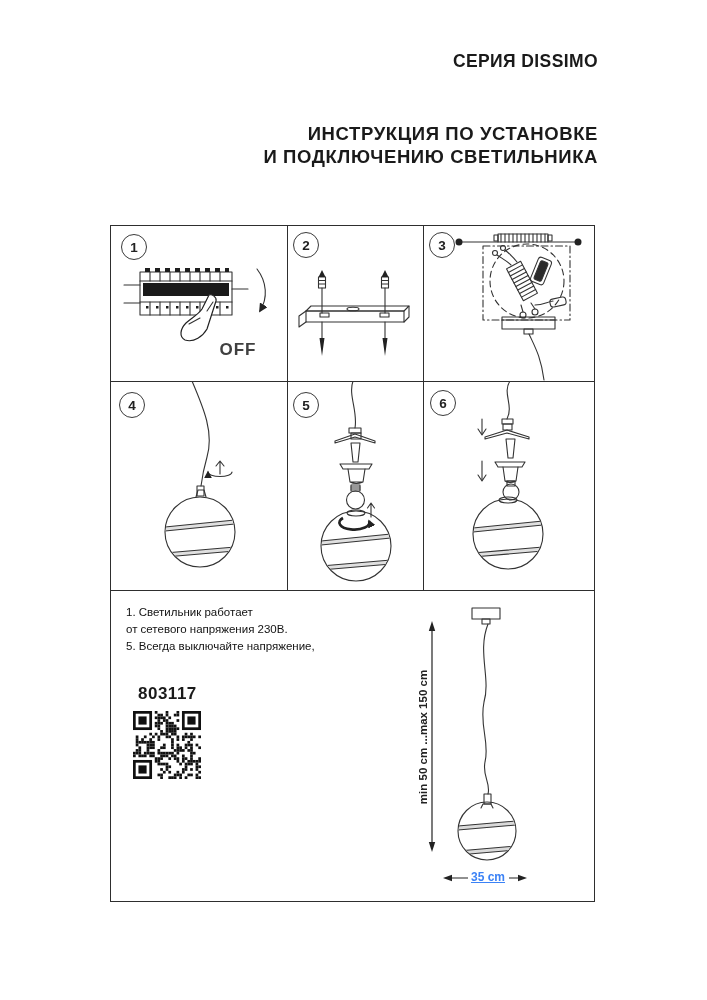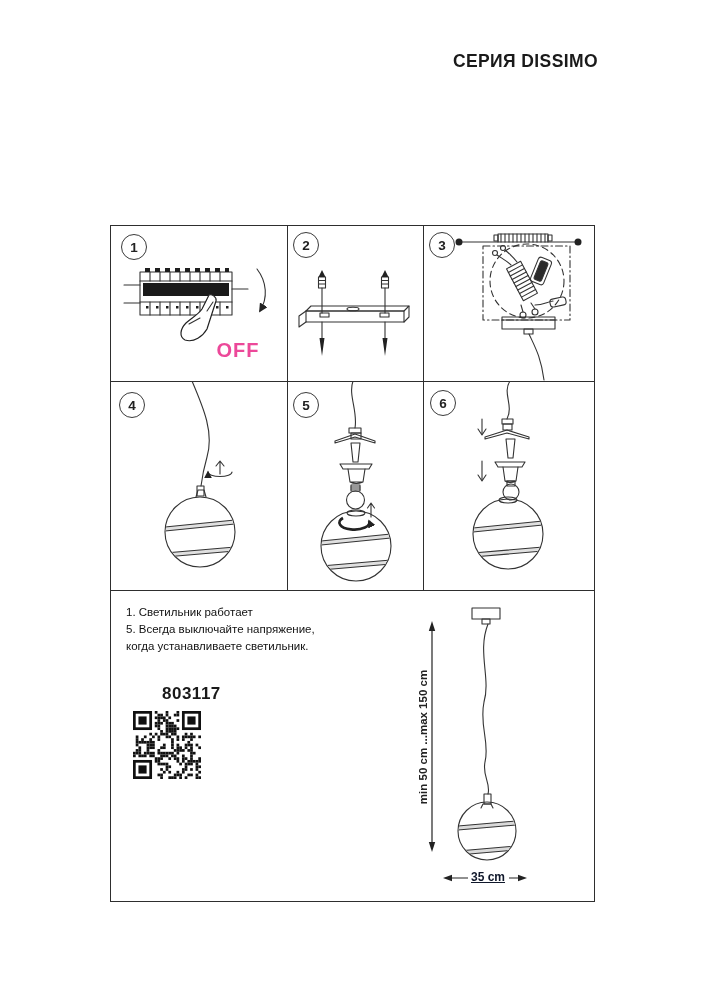--- a/index.html
+++ b/index.html
@@ -12,38 +12,42 @@
   #hdr-instr{right:109px;top:122px;text-align:right;font-size:18.5px;font-weight:bold;
              line-height:23px;letter-spacing:0.6px;}
   
   .gline{position:absolute;background:#2e2e2e;}
   #gridbox{left:110px;top:225px;width:485px;height:677px;border:1.4px solid #2e2e2e;box-sizing:border-box;}
   
   .stepnum{position:absolute;width:26px;height:26px;border:1.4px solid #3a3a3a;border-radius:50%;
            display:flex;align-items:center;justify-content:center;font-weight:bold;font-size:13.5px;
            color:#222;background:#fff;box-sizing:border-box;}
   
-  #off-label{left:238px;top:350px;transform:translate(-50%,-50%);font-size:20px;font-weight:600;
-             letter-spacing:1px;color:#ec4899;}
+  #off-label{left:238px;top:350px;transform:translate(-50%,-50%);font-size:17px;font-weight:600;
+             letter-spacing:1px;color:#404040;}
   #notes{left:126px;top:604px;width:230px;font-size:11.5px;line-height:17px;color:#111;}
-  #article-number{left:138px;top:684px;font-size:17px;font-weight:bold;letter-spacing:0.5px;margin-left:24px;}
+  #article-number{left:138px;top:684px;font-size:17px;font-weight:bold;letter-spacing:0.5px;}
   #qr{left:133px;top:711px;width:68px;height:68px;}
   #dim-v{left:423px;top:737px;transform:translate(-50%,-50%) rotate(-90deg);white-space:nowrap;
          font-size:11.5px;font-weight:bold;color:#222;}
-  #dim-h{left:488px;top:877px;transform:translate(-50%,-50%);font-size:12px;font-weight:bold;color:#0f172a;text-decoration:underline;}
+  #dim-h{left:488px;top:877px;transform:translate(-50%,-50%);font-size:12px;font-weight:bold;color:#3b82f6;text-decoration:underline;}
   svg{position:absolute;display:block;}
   svg .ln{stroke:#333;stroke-width:1.1;fill:none;stroke-linecap:round;stroke-linejoin:round;}
 </style>
 </head>
 <body>
 
 <div id="page">
 
   <div class="abs" id="hdr-series">
     <div>СЕРИЯ DISSIMO</div>
+  </div>
+  <div class="abs" id="hdr-instr">
+    <div>ИНСТРУКЦИЯ ПО УСТАНОВКЕ</div>
+    <div>И ПОДКЛЮЧЕНИЮ СВЕТИЛЬНИКА</div>
   </div>
 
   <div class="abs" id="gridbox"></div>
   <div class="gline" style="left:287px;top:225px;width:1.4px;height:365px;"></div>
   <div class="gline" style="left:423px;top:225px;width:1.4px;height:365px;"></div>
   <div class="gline" style="left:110px;top:381px;width:485px;height:1.4px;"></div>
   <div class="gline" style="left:110px;top:590px;width:485px;height:1.4px;"></div>
 
   <div class="stepnum" style="left:121px;top:234px;">1</div>
   <div class="stepnum" style="left:293px;top:232px;">2</div>
@@ -248,22 +252,22 @@
     </g>
     <g>
       <path d="M336,288 H358 M399,288 H414" stroke="#222" stroke-width="1.2" fill="none"></path>
       <polygon points="342,284.8 342,291.2 333,288" fill="#222"></polygon>
       <polygon points="408,284.8 408,291.2 417,288" fill="#222"></polygon>
     </g>
   </svg>
 
   <div class="abs" id="notes">
     <div>1. Светильник работает</div>
+    <div>от сетевого напряжения 230В.</div>
     <div>5. Всегда выключайте напряжение,</div>
-    <div>когда устанавливаете светильник.</div>
   </div>
   <div class="abs" id="article-number">803117</div>
   <div class="abs" id="qr">
       <svg width="68" height="68">
         <rect x="21.76" y="0" width="2.72" height="2.72" fill="#111"></rect>
         <rect x="32.64" y="0" width="2.72" height="2.72" fill="#111"></rect>
         <rect x="43.52" y="0" width="2.72" height="2.72" fill="#111"></rect>
         <rect x="24.48" y="2.72" width="2.72" height="2.72" fill="#111"></rect>
         <rect x="27.200000000000003" y="2.72" width="2.72" height="2.72" fill="#111"></rect>
         <rect x="32.64" y="2.72" width="2.72" height="2.72" fill="#111"></rect>

